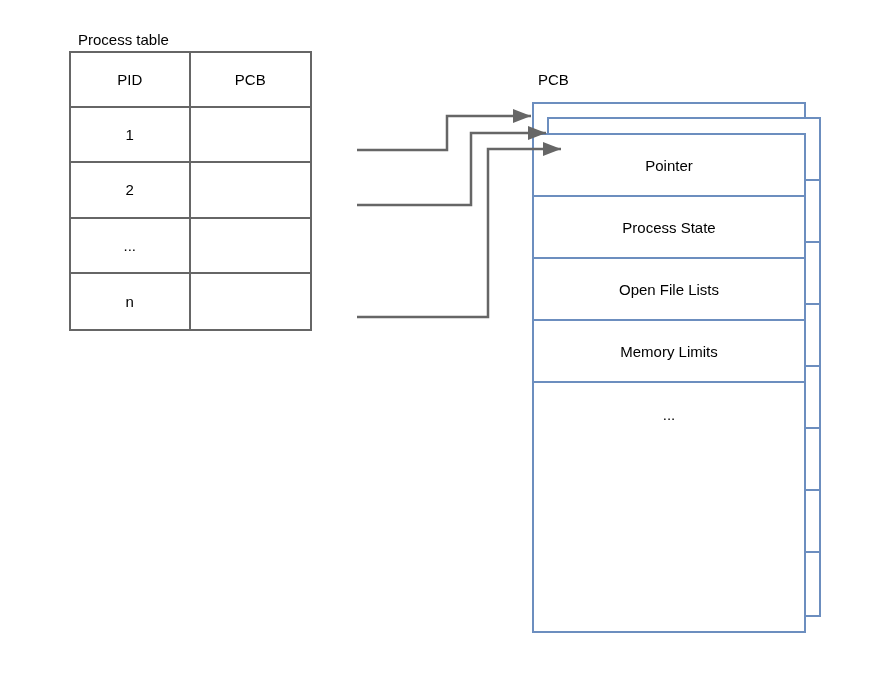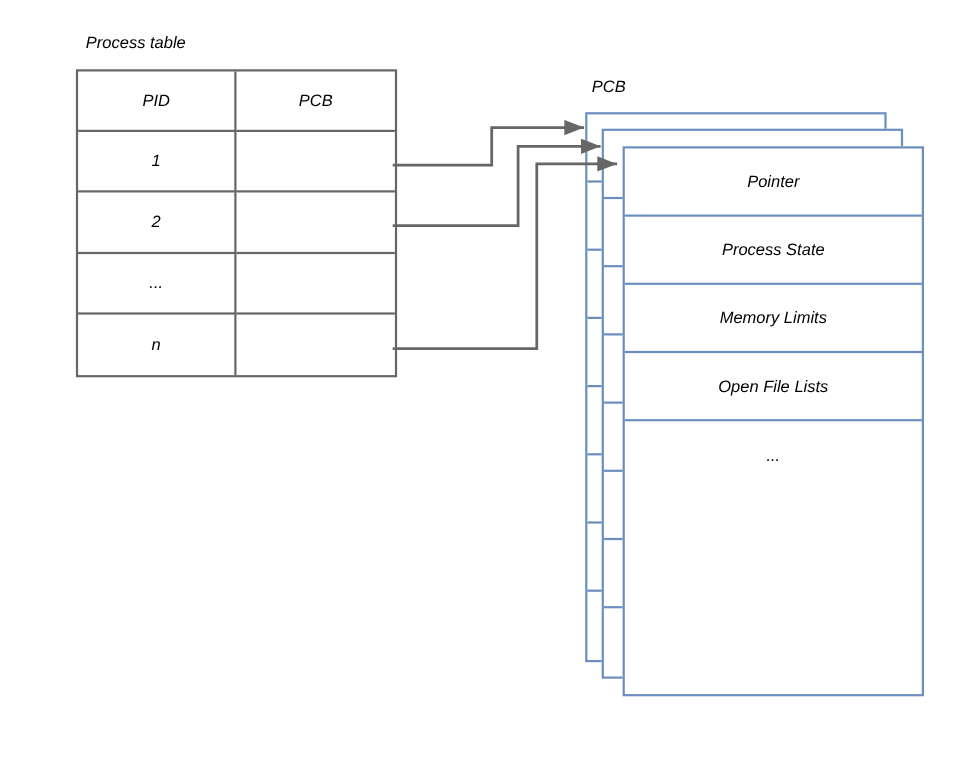--- a/index.html
+++ b/index.html
@@ -9,30 +9,29 @@
     --bg:#ffffff;
   }
   html,body{margin:0;padding:0;background:var(--bg);}
   .canvas{
     position:relative;
     width:888px;height:694px;
     background:var(--bg);
     font-family:"Liberation Sans",sans-serif;
     color:var(--text);
     overflow:hidden;
-    font-style:italic;
   }
   
   .pt-title{
     position:absolute;left:78px;top:31px;
     font-size:15px;line-height:18px;white-space:nowrap;
   }
   .ptable{
-    position:absolute;left:69px;top:63px;
-    width:292px;height:280px;
+    position:absolute;left:69px;top:51px;
+    width:243px;height:280px;
     box-sizing:border-box;
     border:2px solid var(--gray);
     background:#fff;
     display:grid;
     grid-template-columns:1fr 1fr;
     grid-template-rows:repeat(5,1fr);
     z-index:1;
   }
   .pt-cell{
     display:flex;align-items:center;justify-content:center;
@@ -50,21 +49,21 @@
     position:absolute;
     width:274px;height:500px;
     box-sizing:border-box;
     border:2px solid var(--blue);
     background:#fff;
     display:grid;
     grid-template-rows:repeat(8,1fr);
   }
   .pcb-layer.back  {left:532px;top:102px;z-index:2;}
   .pcb-layer.middle{left:547px;top:117px;z-index:3;}
-  .pcb-layer.front {left:566px;top:133px;z-index:4;}
+  .pcb-layer.front {left:532px;top:133px;z-index:4;}
   .pcb-row{
     box-sizing:border-box;
     border-bottom:2px solid var(--blue);
     display:flex;align-items:center;justify-content:center;
     font-size:15px;
   }
   .pcb-row:last-child{border-bottom:none;}
   
   svg.arrows{
     position:absolute;left:0;top:0;
@@ -122,22 +121,22 @@
     <div class="pcb-row"></div>
     <div class="pcb-row"></div>
     <div class="pcb-row"></div>
     <div class="pcb-row"></div>
     <div class="pcb-row"></div>
   </div>
 
   <div class="pcb-layer front">
     <div class="pcb-row">Pointer</div>
     <div class="pcb-row">Process State</div>
+    <div class="pcb-row">Open File Lists</div>
     <div class="pcb-row">Memory Limits</div>
-    <div class="pcb-row">Open File Lists</div>
     <div class="pcb-row">...</div>
   </div>
 
   <svg class="arrows" width="888" height="694" viewBox="0 0 888 694" aria-hidden="true">
     <defs>
       <marker id="arrowhead" markerUnits="userSpaceOnUse" markerWidth="20" markerHeight="16" refX="18" refY="7" orient="auto">
         <path class="arrowhead-shape" d="M0,0 L18,7 L0,14 Z"></path>
       </marker>
     </defs>
     <polyline class="arrowline" points="357,150 447,150 447,116 531,116" marker-end="url(#arrowhead)"></polyline>

